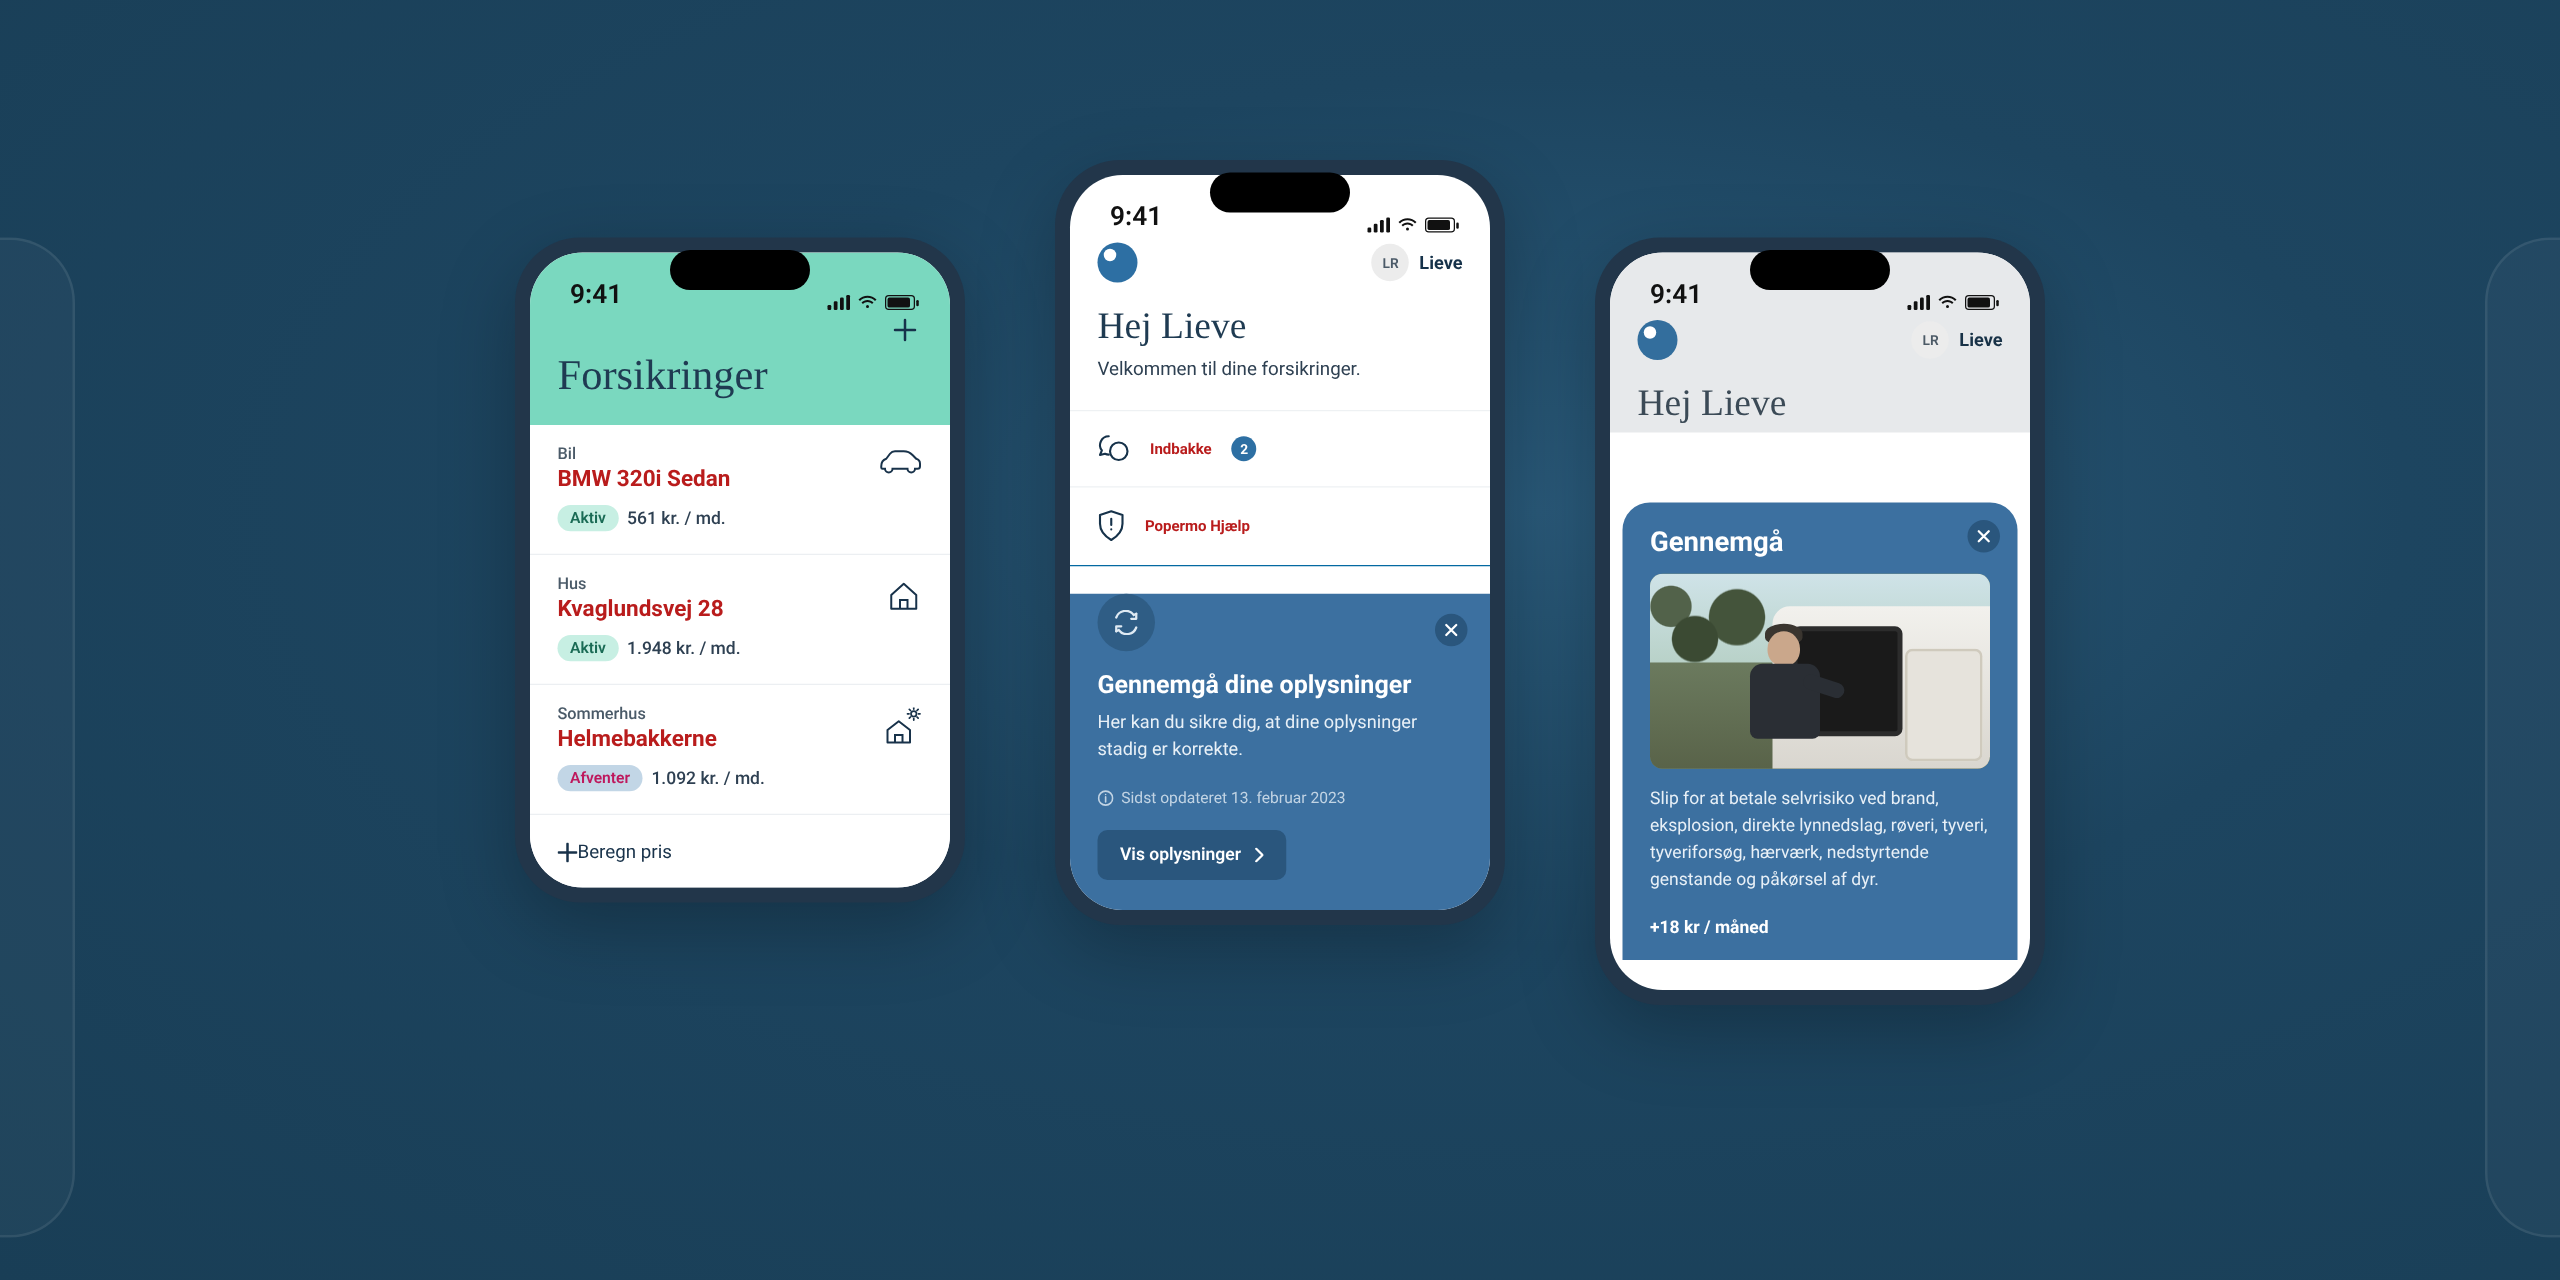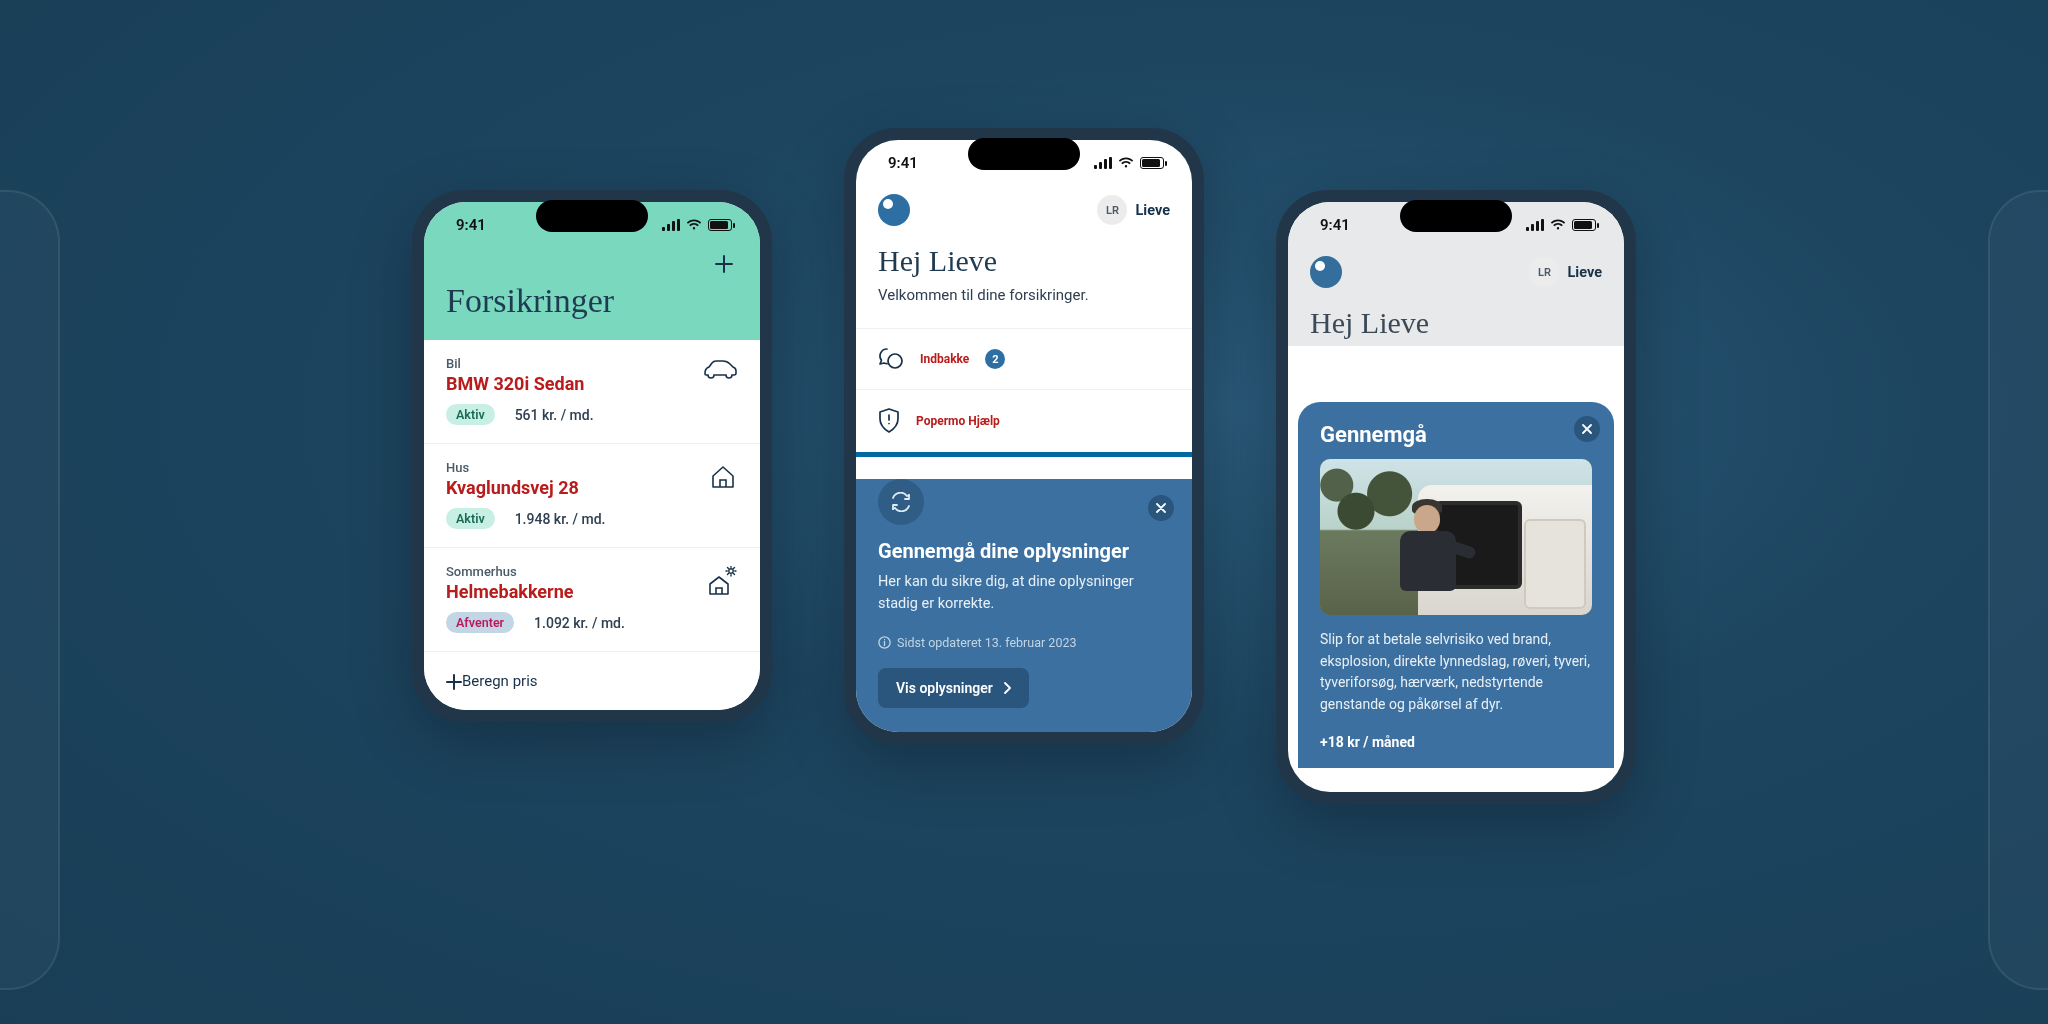--- a/index.html
+++ b/index.html
@@ -41,24 +41,24 @@
     background: #fff;
     border-radius: 42px;
     overflow: hidden;
     position: relative;
   }
   
   .statusbar {
     height: 46px;
     display: flex;
     justify-content: space-between;
-    align-items: center;
+    align-items: flex-end;
     padding: 0 28px 0 32px;
     font-weight: 600;
-    font-size: 15px;
+    font-size: 21px;
     color: #111;
     position: relative;
     z-index: 2;
   }
   .statusbar .right-icons { display:flex; gap:6px; align-items:center; }
   .signal { width:18px; height:12px; display:flex; align-items:flex-end; gap:2px;}
   .signal i{width:3px;background:#111;border-radius:1px;}
   .signal i:nth-child(1){height:4px}.signal i:nth-child(2){height:7px}.signal i:nth-child(3){height:10px}.signal i:nth-child(4){height:12px}
   .battery{width:24px;height:12px;border:1.5px solid #111;border-radius:3px;position:relative}
   .battery:after{content:"";position:absolute;right:-4px;top:3px;width:2px;height:5px;background:#111;border-radius:1px}
@@ -72,21 +72,21 @@
 
   
   .s1-top { background:#7ad8bf; padding-bottom:20px; padding-top:0; }
   .s1-top .statusbar{color:#111}
   .s1-add { display:flex; justify-content:flex-end; padding:4px 24px 2px; }
   .s1-title { font-family: Georgia, 'Times New Roman', serif; font-size:34px; padding:4px 22px 0; color:#1f3b52; font-weight:400;}
   .list { background:#fff; }
   .item { padding:16px 22px 18px; border-bottom:1px solid #eceff2; position:relative;}
   .item .cat{font-size:13px;color:#4a5a68;margin-bottom:2px;font-weight:500}
   .item .name{font-size:18px;font-weight:700;color:#b91c1c;margin-bottom:10px}
-  .badges{display:flex;align-items:center;gap:20px}
+  .badges{display:flex;align-items:center;gap:7px}
   .badge{font-size:12.5px;font-weight:600;padding:3px 10px;border-radius:12px}
   .badge.green{background:#c7efe3;color:#1a6b55}
   .badge.blue{background:#c2d6e6;color:#be185d}
   .price{font-size:14px;color:#2e4052;font-weight:500}
   .item-icon{position:absolute;right:22px;top:18px;color:#18324a}
   .calc-row{display:flex;align-items:flex-end;padding:20px 22px;font-weight:400;color:#18324a;font-size:15px}
 
   
   .app-header{display:flex;justify-content:space-between;align-items:center;padding:8px 22px 2px}
   .logo{width:32px;height:32px;border-radius:50%;background:#2d6fa3;position:relative}
@@ -266,21 +266,21 @@
         <div class="menu-row">
           <span>
             <svg width="26" height="24" viewBox="0 0 26 24" fill="none">
                 <path d="M9 2a7 7 0 00-5.5 11.3L2 17l4-1a7 7 0 003 .7" stroke="#16324a" stroke-width="1.7" stroke-linecap="round" stroke-linejoin="round"></path>
                 <circle cx="17" cy="14" r="7" stroke="#16324a" stroke-width="1.7"></circle>
               </svg>
           </span>
           <span class="mlabel">Indbakke</span>
           <span class="count-badge">2</span>
         </div>
-        <div class="menu-row" style="border-bottom:5px solid #0369a1">
+        <div class="menu-row" style="border-bottom:1px solid #0369a1">
           <span>
             <svg width="22" height="26" viewBox="0 0 22 26" fill="none">
                 <path d="M11 1l9 3v7c0 6-4 10-9 13C6 21 2 17 2 11V4l9-3z" stroke="#16324a" stroke-width="1.7" stroke-linejoin="round"></path>
                 <path d="M11 7v5M11 15.5v.01" stroke="#16324a" stroke-width="1.7" stroke-linecap="round"></path>
               </svg>
           </span>
           <span class="mlabel">Popermo Hjælp</span>
         </div>
       </div>
       <div class="action-card">

